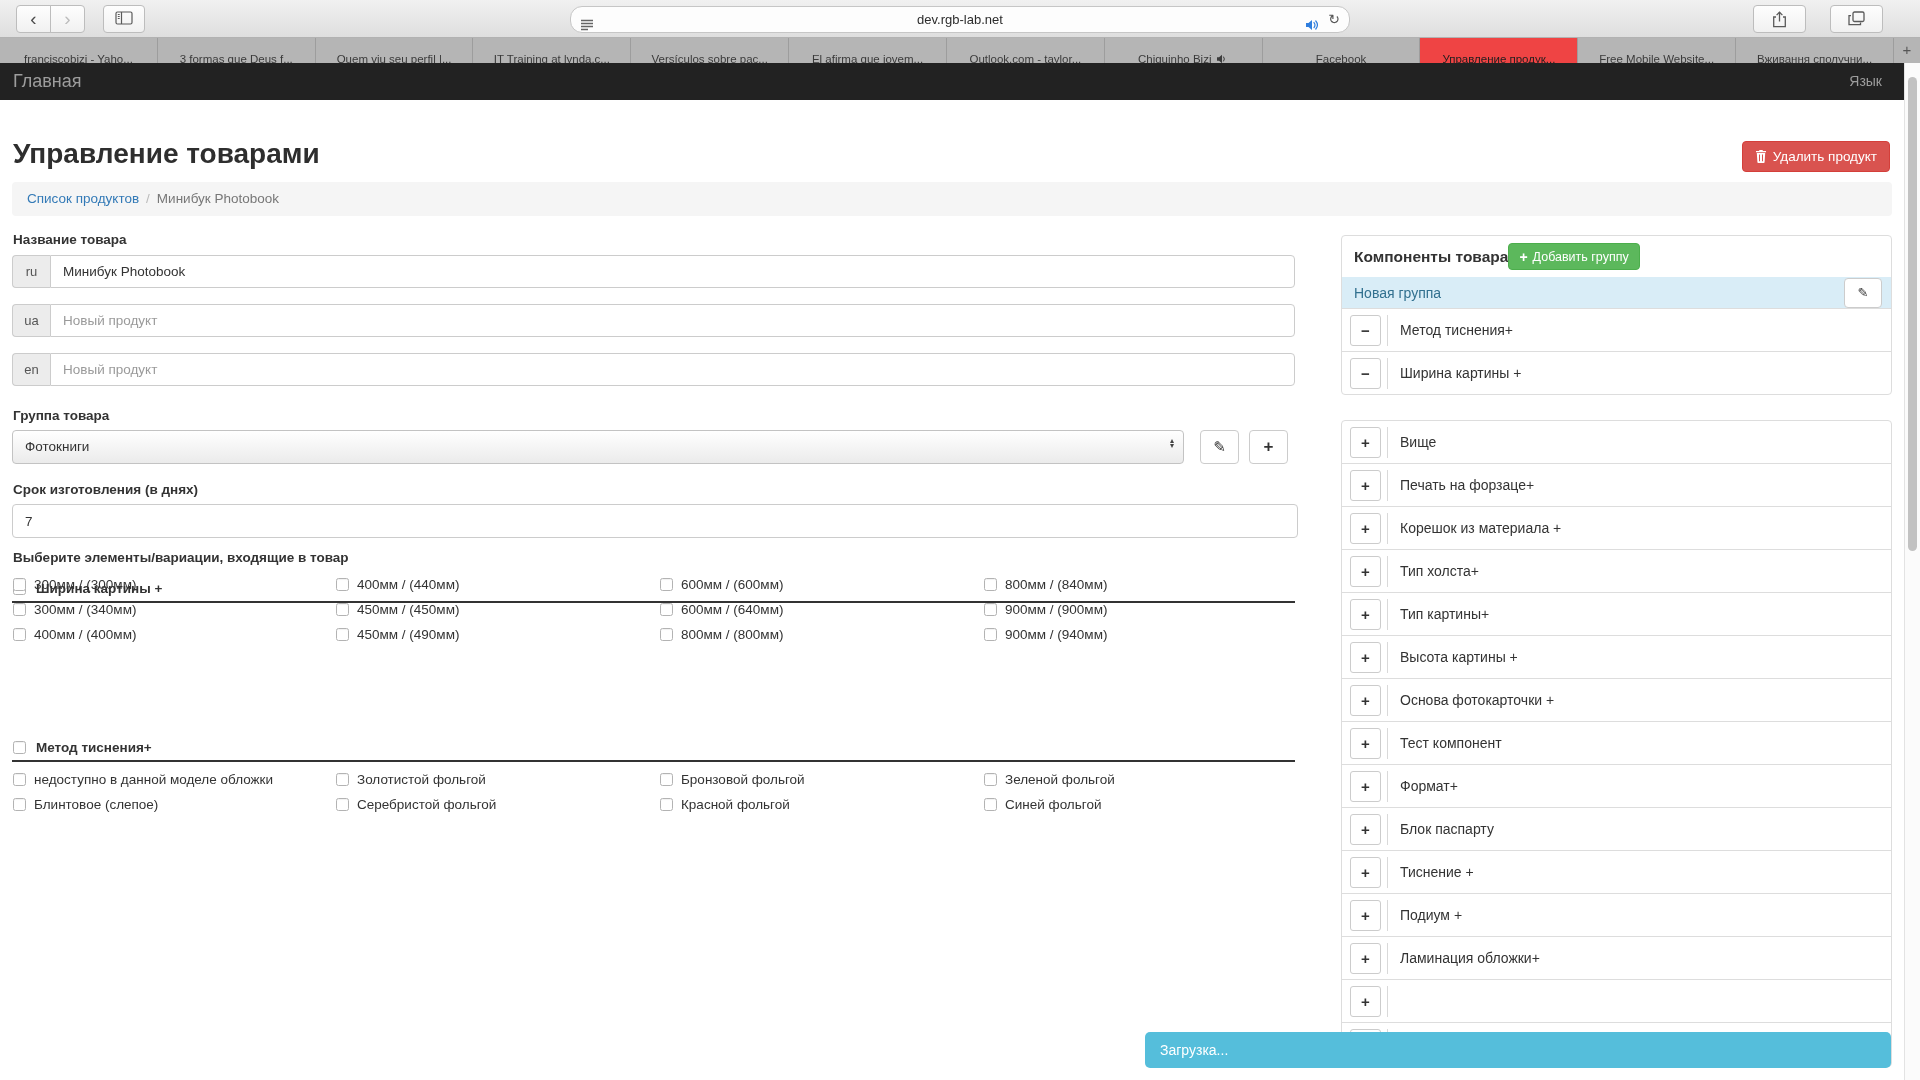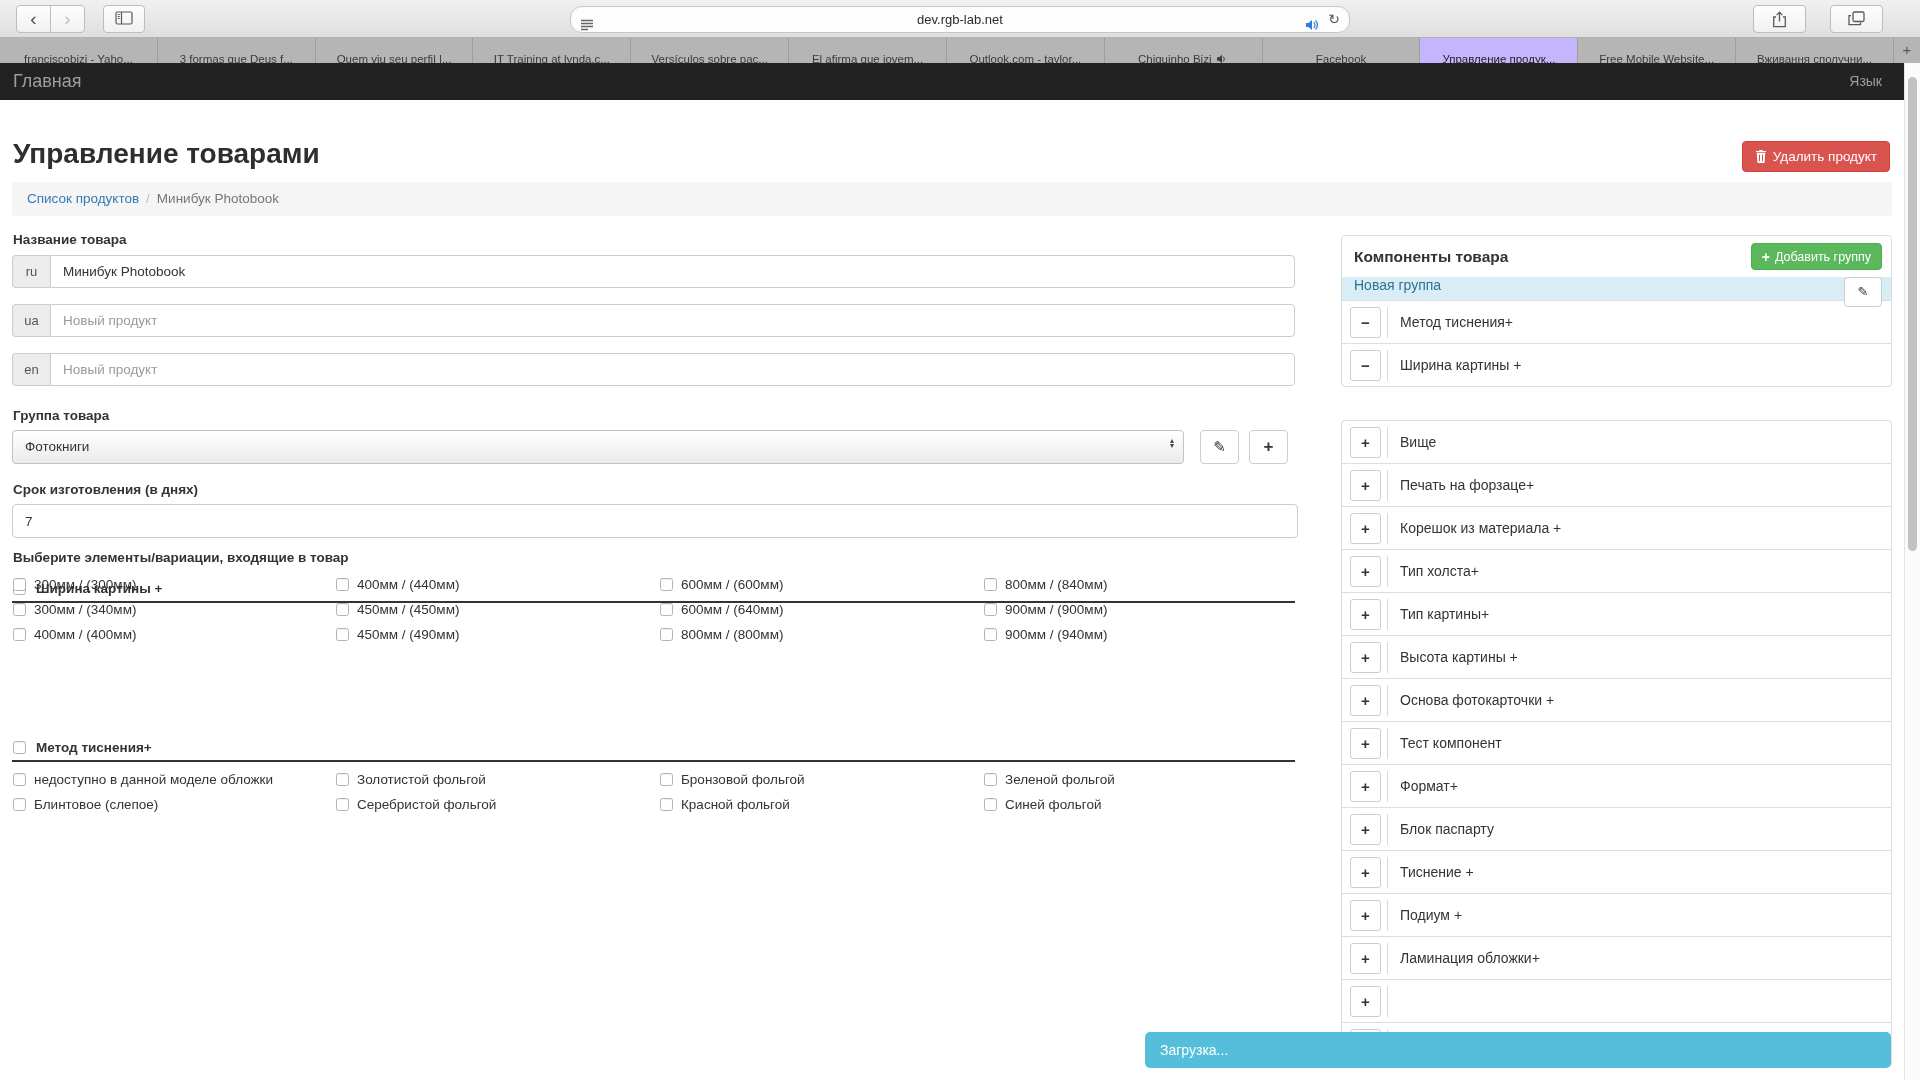--- a/index.html
+++ b/index.html
@@ -28,21 +28,21 @@
   .urlbar .audio-ic { position:absolute; right:30px; top:7px; }
   .urlbar .reload-ic { position:absolute; right:9px; top:0; font-size:14px; color:#555; }
 
   
   .tabbar { position:absolute; top:38px; left:0; width:1920px; height:42px; display:flex;
     background:#b5b5b5; border-bottom:1px solid #a2a2a2; }
   .tabs { flex:1; display:flex; }
   .tab { flex:1; min-width:0; border-right:1px solid #9d9d9d; background:#b5b5b5; font-size:11.5px;
     color:#3a3a3a; display:flex; align-items:center; justify-content:center; gap:5px;
     overflow:hidden; white-space:nowrap; }
-  .tab.active { background:#c4b5fd; color:#1e1e1e; }
+  .tab.active { background:#ef4444; color:#1e1e1e; }
   .tab-audio { display:none; line-height:0; }
   .tab-audio.show { display:inline-block; }
   .newtab { width:26px; text-align:center; font-size:15px; color:#555; line-height:24px; }
 
   
   .navbar { position:absolute; top:63px; left:0; width:1920px; height:37px; background:#222;
     display:flex; align-items:stretch; }
   .brand { font-size:18px; color:#9d9d9d; line-height:37px; padding:0 14px 0 13px; }
   .nav-item { font-size:13.5px; color:#9d9d9d; line-height:37px; padding:0 13px; }
   .nav-item.active { background:#050505; color:#fff; }
@@ -85,27 +85,27 @@
     box-shadow:inset 0 1px 1px rgba(0,0,0,.06); flex:none; display:inline-block; }
   .opt-grid { position:absolute; left:13px; width:1283px; display:grid;
     grid-template-columns:323px 324px 324px 1fr; }
   .opt { height:25px; display:flex; align-items:center; }
   .opt-label { margin-left:8px; font-size:13.5px; color:#333; white-space:nowrap; }
 
   
   .panel { position:absolute; left:1341px; width:551px; background:#fff;
     border:1px solid #ddd; border-radius:4px; }
   #panel-components { top:235px; }
-  .panel1-header { height:41px; display:flex; align-items:center; justify-content:space-between;
+  .panel1-header { height:41px; display:flex; align-items:center; justify-content:flex-start;
     padding:0 9px 0 12px; }
   .panel-title { font-size:15.5px; font-weight:bold; color:#333; }
   .btn-success { height:27px; background:#5cb85c; border:1px solid #4cae4c; border-radius:4px;
     color:#fff; font-size:12.5px; padding:0 10px; display:flex; align-items:center; gap:5px; }
   .btn-success .plus { font-weight:bold; font-size:14px; }
-  .sel-row { height:23px; background:#d9edf7; display:flex; 
+  .sel-row { height:31px; background:#d9edf7; display:flex; align-items:center;
     justify-content:space-between; padding:0 9px 0 12px; }
   .sel-row-label { font-size:14px; color:#31708f; }
   .mini-btn { width:38px; height:30px; background:#fff; border:1px solid #ccc; border-radius:4px;
     text-align:center; line-height:28px; font-size:13px; color:#333; }
   .comp-row { height:43px; display:flex; align-items:center; padding-left:8px; border-top:1px solid #ddd; }
   .sq-btn { width:31px; height:31px; background:#fff; border:1px solid #ccc; border-radius:3px;
     text-align:center; line-height:29px; font-size:15px; font-weight:bold; color:#333; flex:none; }
   .row-label { margin-left:6px; border-left:1px solid #d9d9d9; padding-left:12px; height:31px;
     line-height:31px; font-size:14px; color:#333; white-space:nowrap; }
   #panel-all { top:420px; }

